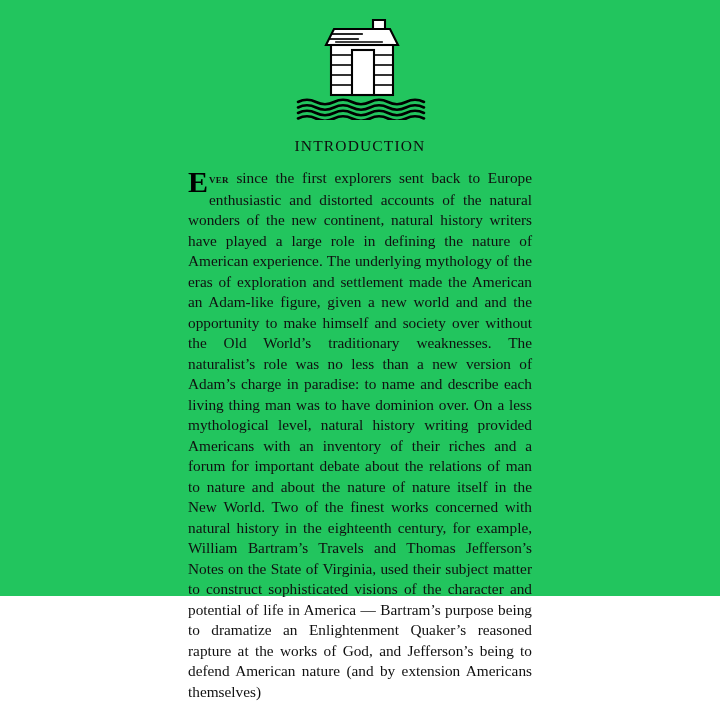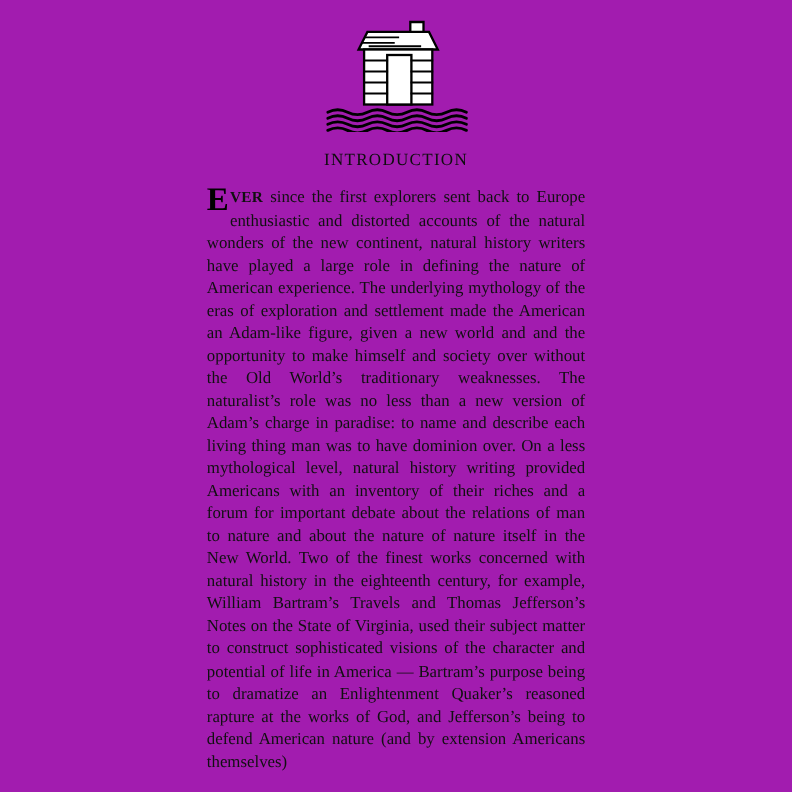--- a/index.html
+++ b/index.html
@@ -11,22 +11,22 @@
     height: 720px;
     background: #ffffff;
     font-family: "Liberation Serif", "DejaVu Serif", serif;
     color: #111111;
     overflow: hidden;
   }
 
   .page {
     position: relative;
     width: 720px;
-    height: 720px;
-    background: #a21caf;
+    height: 596px;
+    background: #22c55e;
   }
 
   
   .illustration {
     width: 140px;
     margin: 0 auto;
     padding-top: 8px;
     display: block;
   }
   .illustration svg {
@@ -73,21 +73,21 @@
     font-size: 30px;
     line-height: 25px;
     font-weight: 700;
     padding: 0 1px 0 0;
     margin: 1px 0 0 0;
     color: #000000;
   }
 
   .smallcaps {
     font-variant: small-caps;
-    font-size: 20px;
+    font-size: 13px;
     letter-spacing: 0.2px;
     font-weight: 700;
   }
 
   .title-italic {
   }
 </style>
 </head>
 <body>
 

